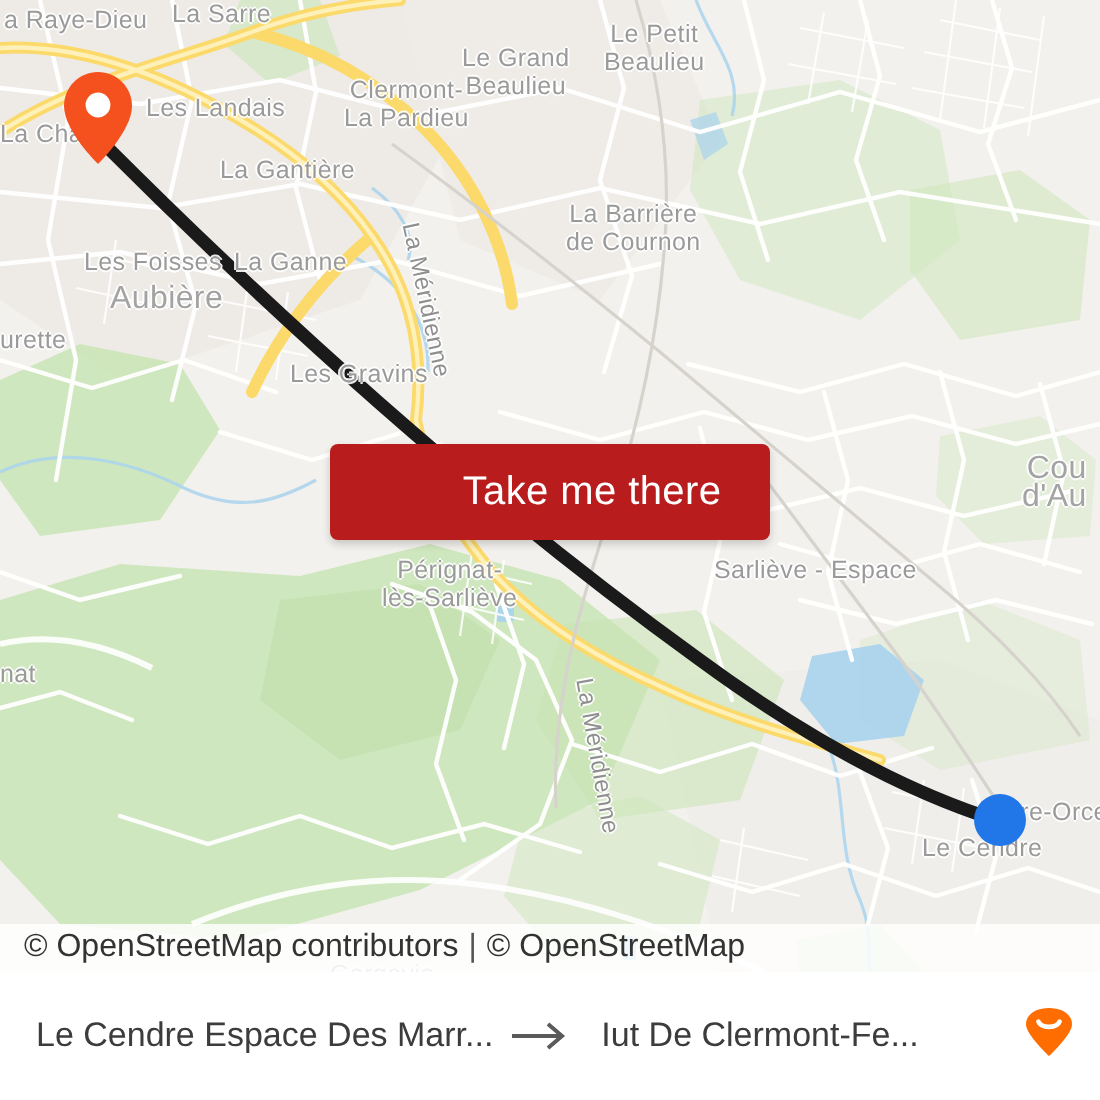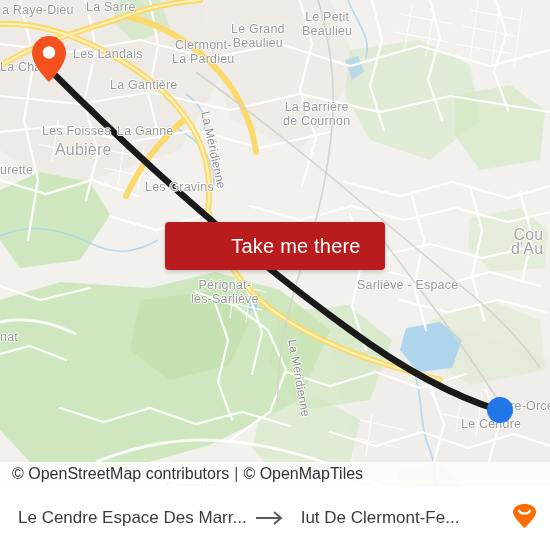--- a/index.html
+++ b/index.html
@@ -335,21 +335,21 @@
       </svg>
     </div>
 
     <div class="dest-dot" style="left:500px; top:410px;"></div>
 
     <button class="cta">Take me there</button>
 
     <div class="attribution">
       <span>© OpenStreetMap contributors</span>
       <span class="attr-sep">|</span>
-      <span>© OpenMapTiles</span>
+      <span>© OpenStreetMap</span>
     </div>
   </div>
 
   <div class="footer">
     <div class="footer-endpoint footer-origin">Le Cendre Espace Des Marr...</div>
 
     <span class="arrow-icon">
       <svg width="30" height="16" viewBox="0 0 30 16">
         <line x1="1" y1="8" x2="25" y2="8" stroke="#5a5a5a" stroke-width="2"></line>
         <polyline points="19,2 26,8 19,14" fill="none" stroke="#5a5a5a" stroke-width="2"></polyline>

